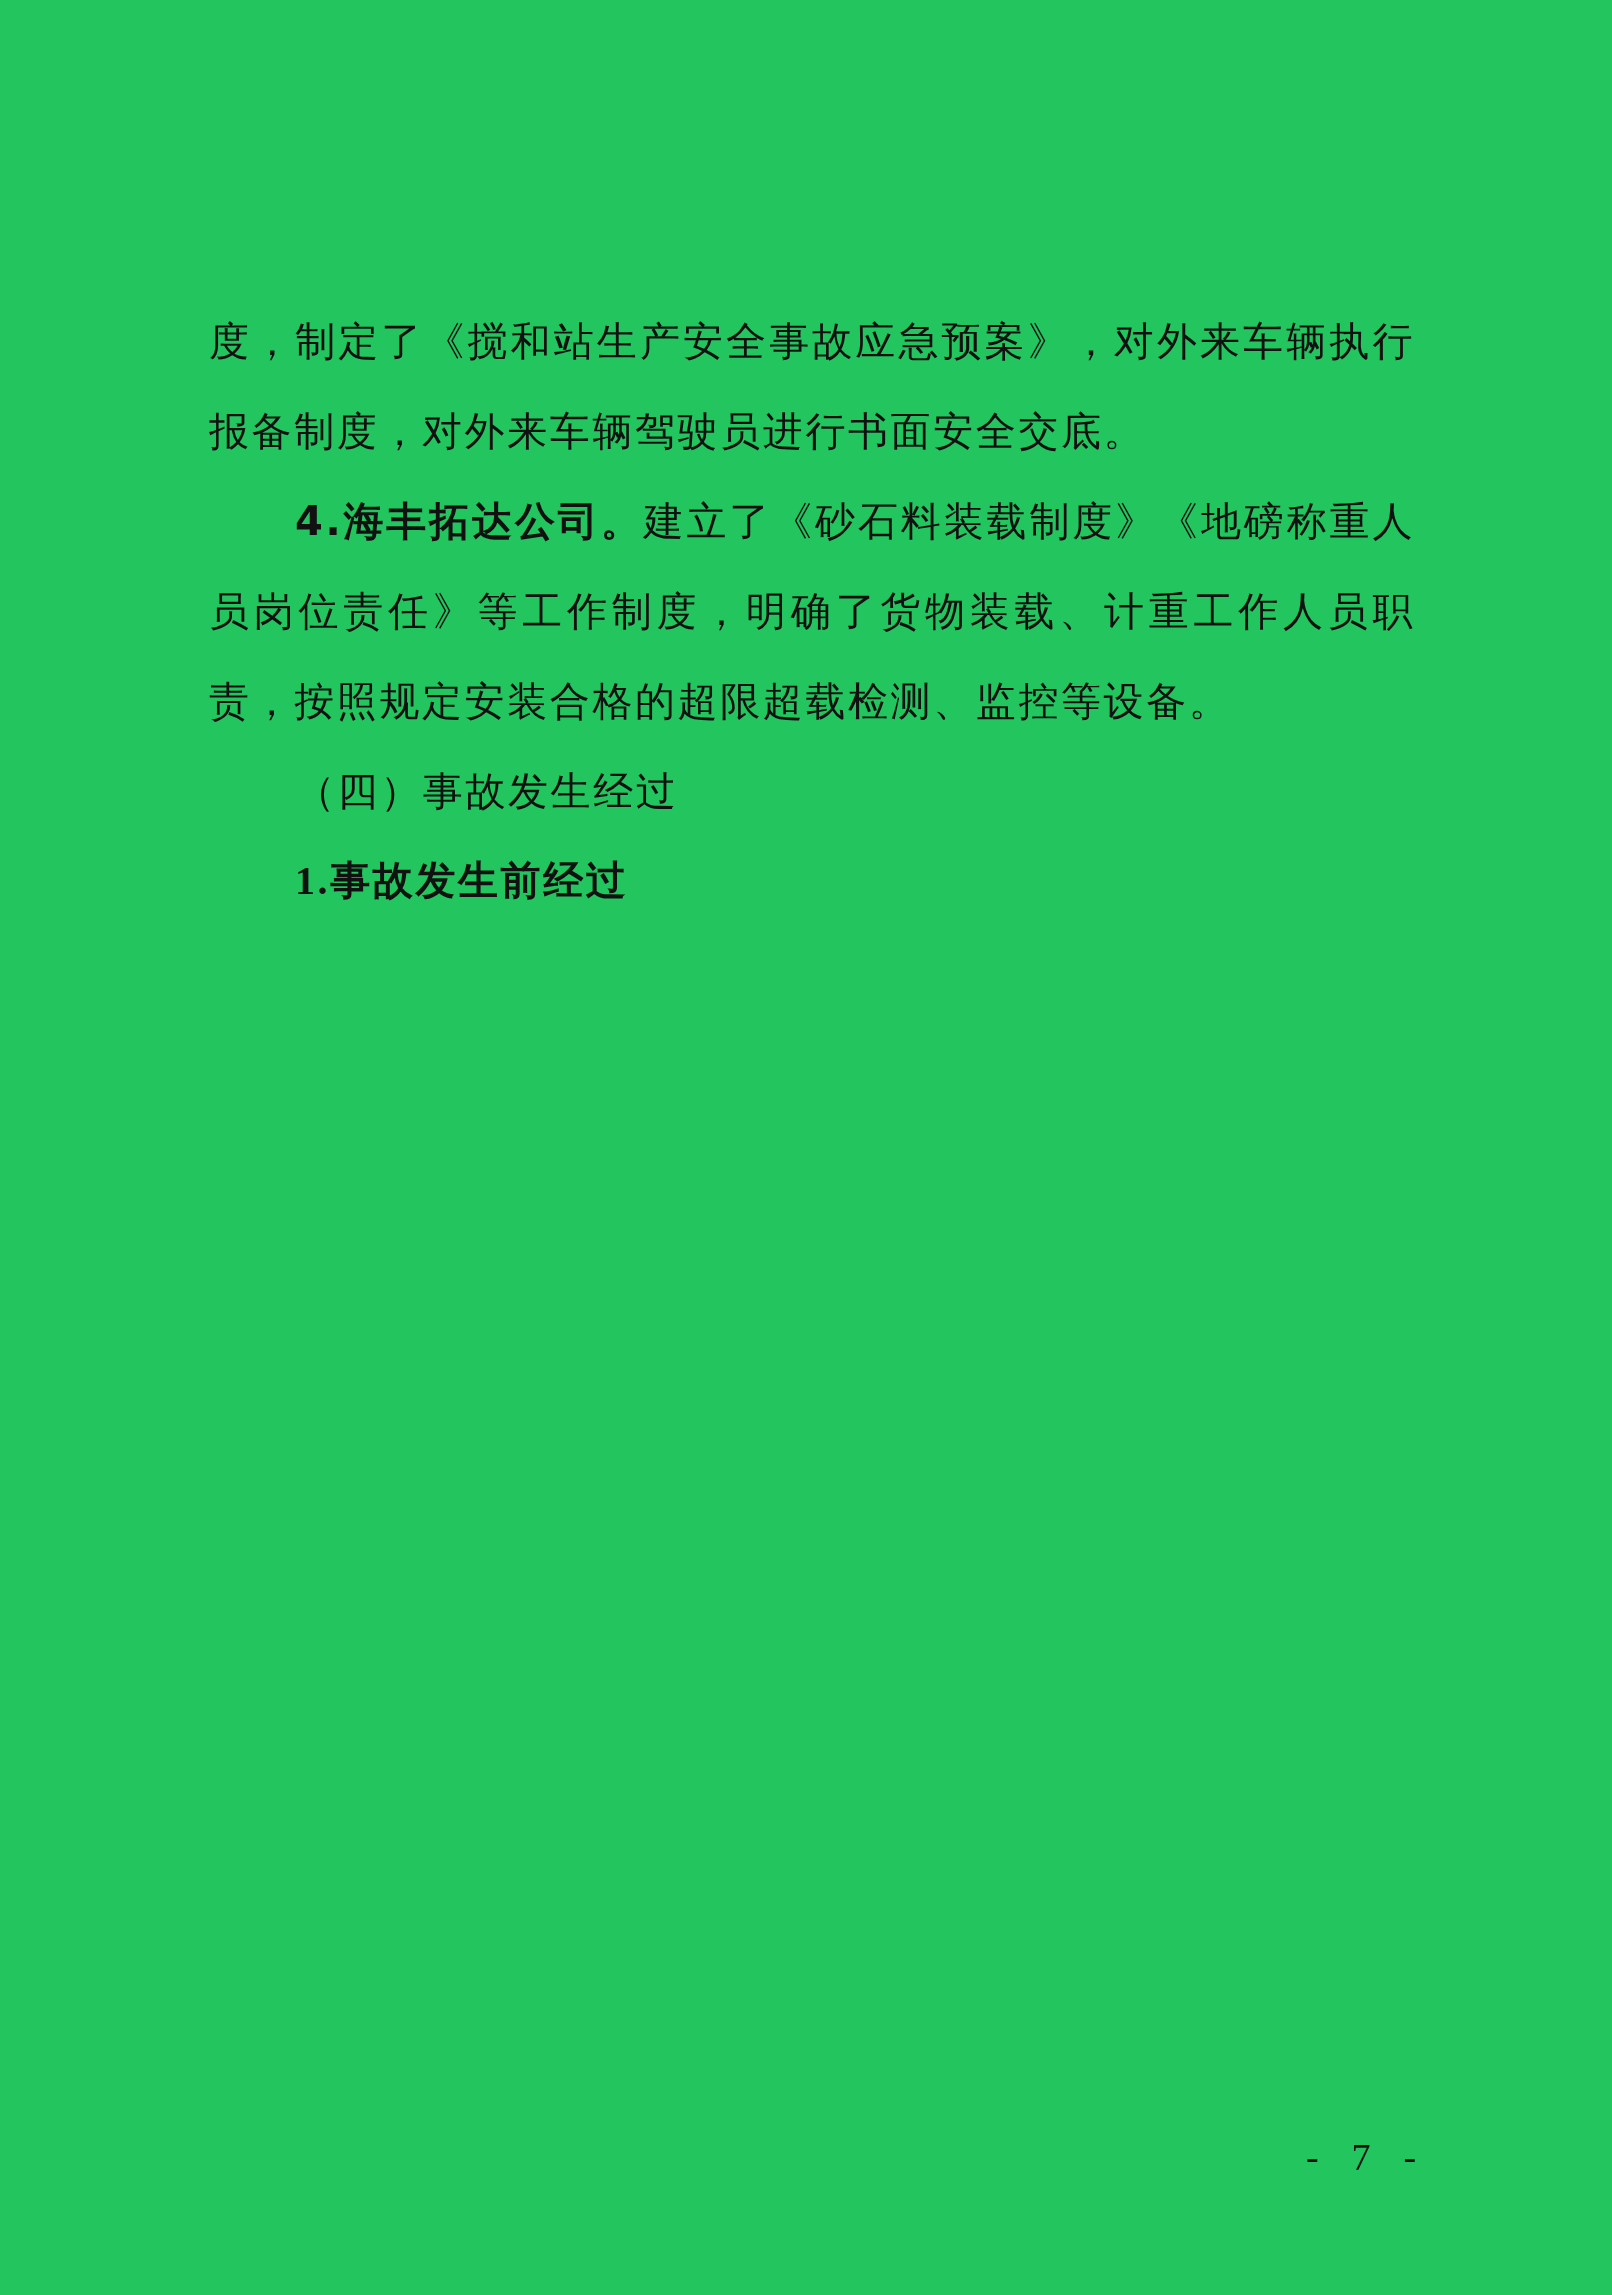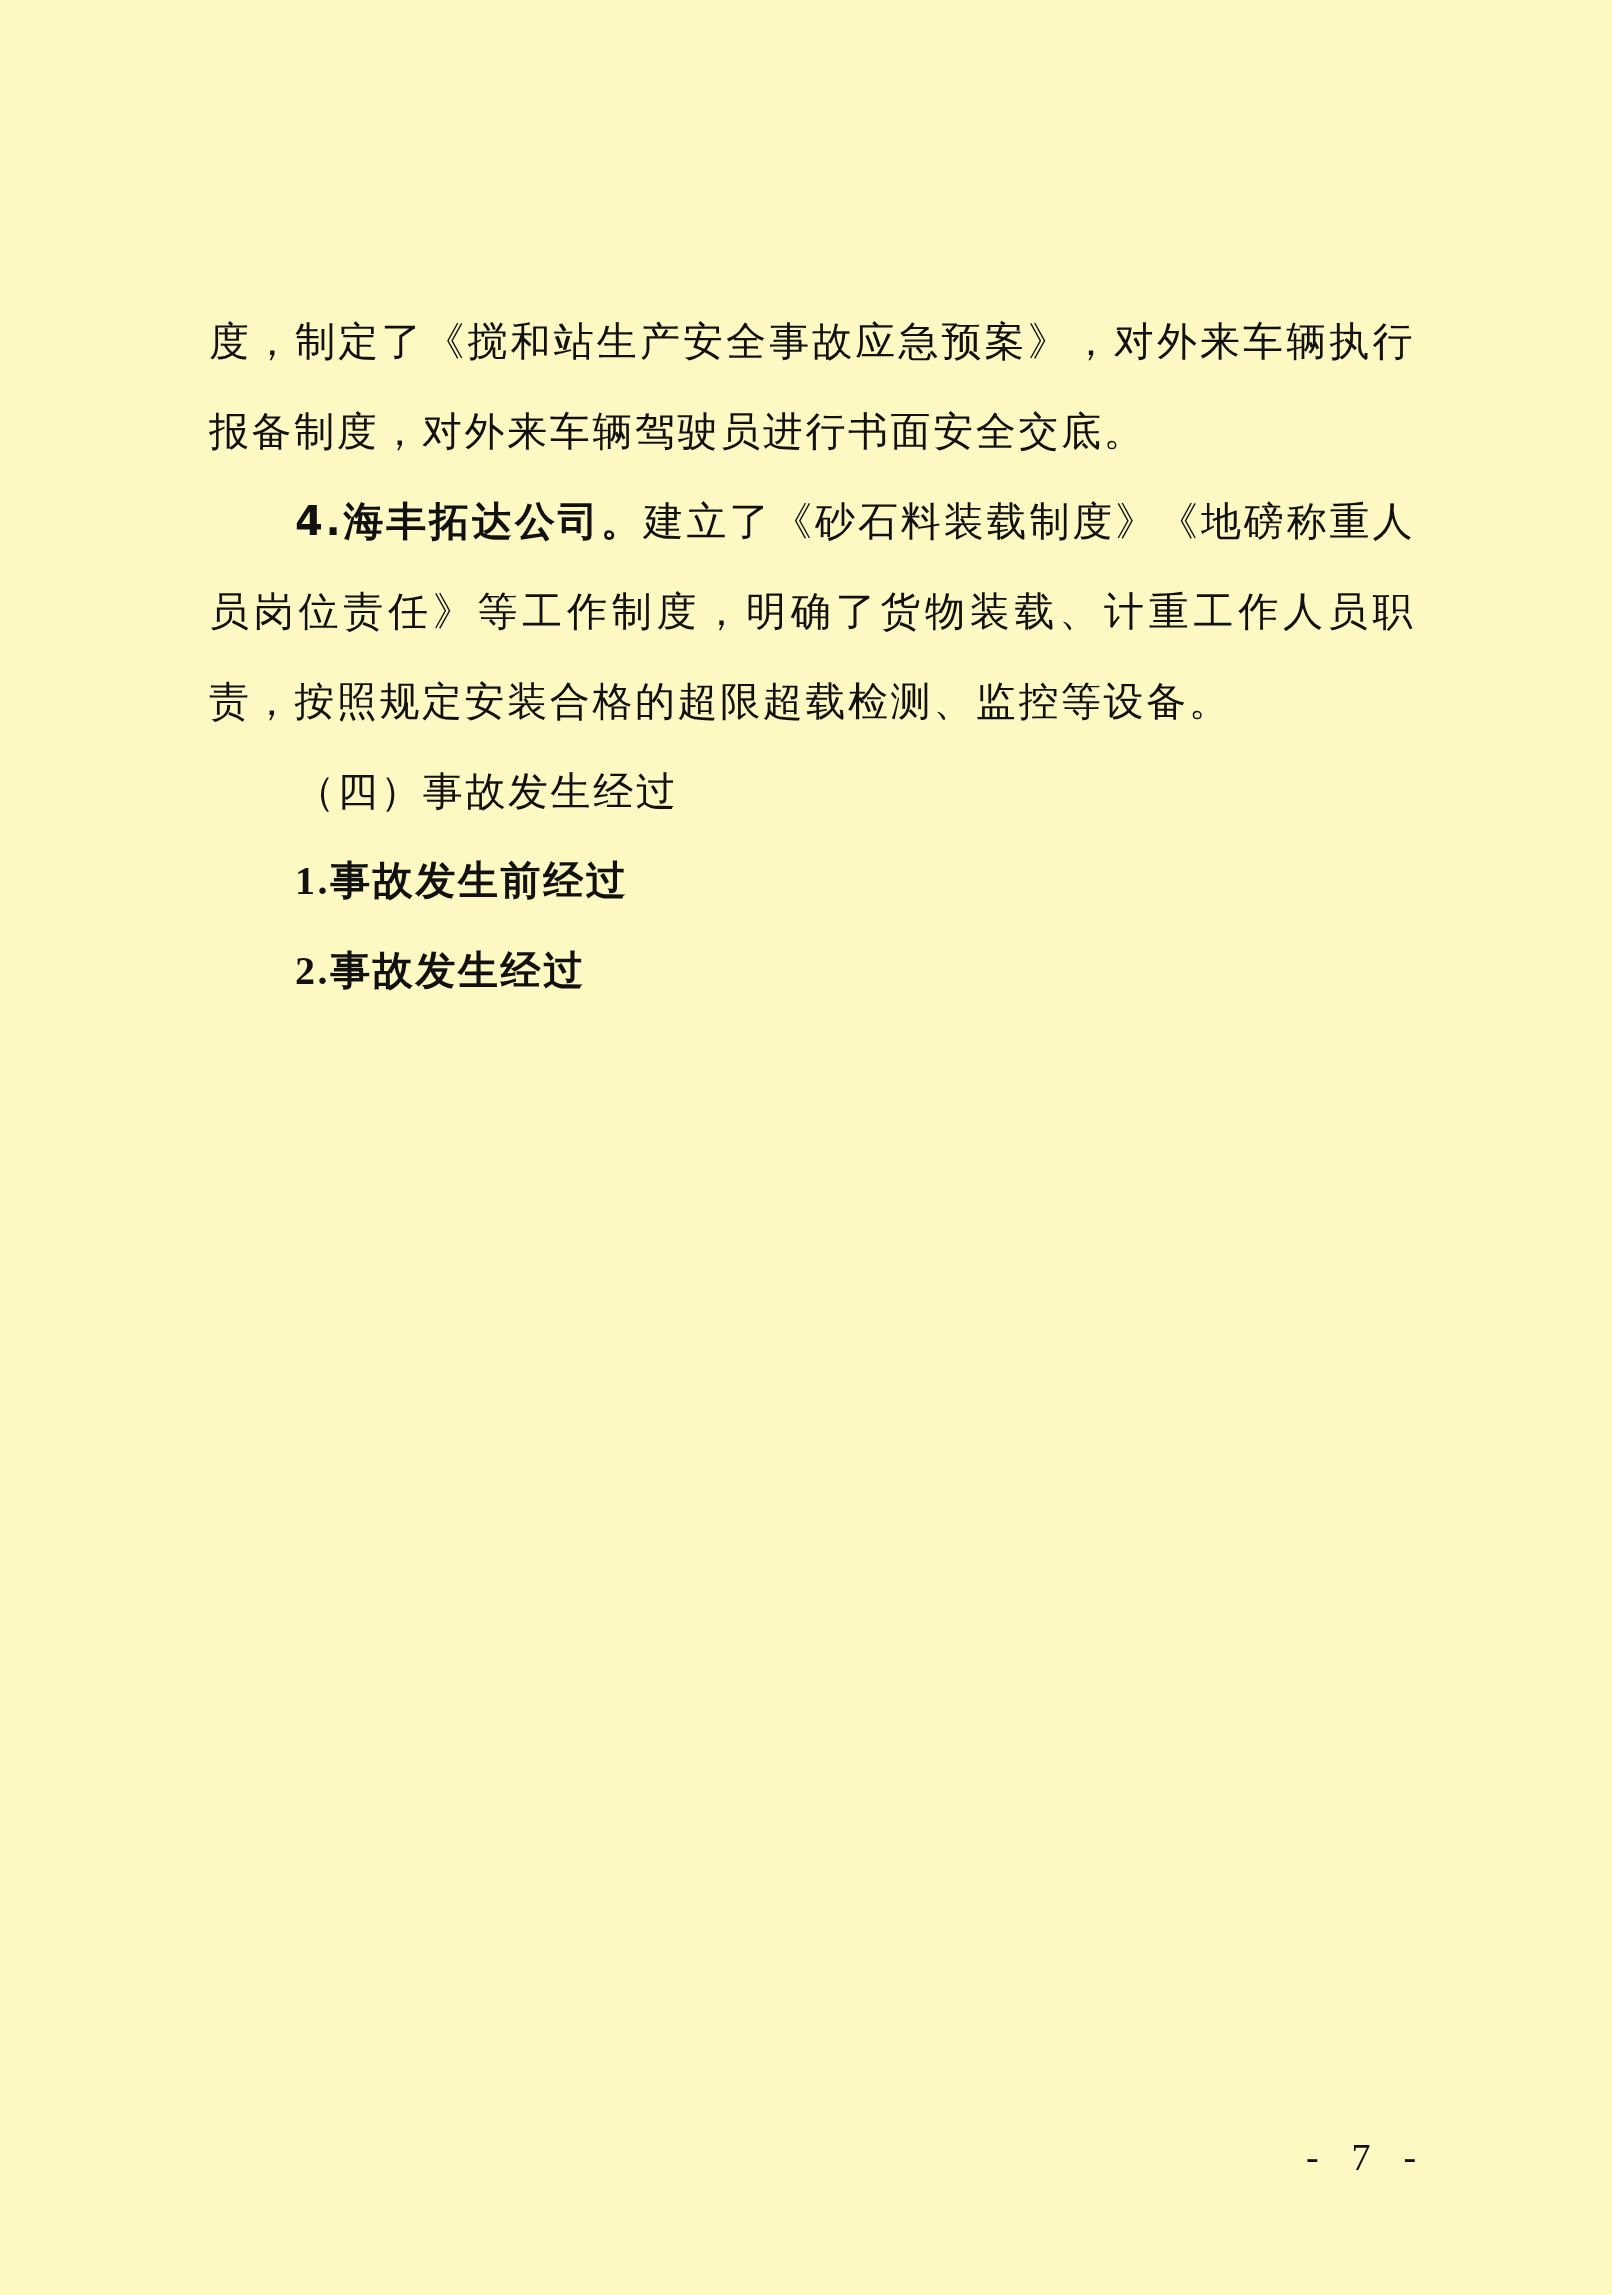--- a/index.html
+++ b/index.html
@@ -1,18 +1,18 @@
 <!DOCTYPE html>
 <html style="font-size:10.4px"><head>
 <meta charset="utf-8">
 <style>
   html, body { margin: 0; padding: 0; background: #ffffff; }
   body { width: 1612px; height: 2295px; position: relative; overflow: hidden; }
   .page {
-    position: absolute; left: 0; top: 0; width: 1612px; height: 2295px; background: #fef9c3;
+    position: absolute; left: 0; top: 0; width: 1612px; height: 2295px; background: #22c55e;
   }
   .text-block {
     position: absolute; left: 209px; top: 296px; width: 1206px;
     font-family: "DejaVu Serif", "Liberation Serif", serif;
     font-size: 40px; line-height: 90px; color: #111111;
     letter-spacing: 2.6px;
     text-align: justify; text-justify: inter-character;
   }
   .para { margin: 0; text-indent: 86px; text-align: justify; }
   .para.noindent { text-indent: 0; }
@@ -28,17 +28,16 @@
 </style>
 </head>
 <body>
 
 <div class="page">
   <div class="text-block">
     <p class="para noindent">度，制定了《搅和站生产安全事故应急预案》，对外来车辆执行报备制度，对外来车辆驾驶员进行书面安全交底。</p>
     <p class="para"><span class="bold">4.海丰拓达公司。</span><span>建立了《砂石料装载制度》《地磅称重人员岗位责任》等工作制度，明确了货物装载、计重工作人员职责，按照规定安装合格的超限超载检测、监控等设备。</span></p>
     <p class="heading sub">（四）事故发生经过</p>
     <p class="heading bold-h">1.事故发生前经过</p>
-    <p class="heading bold-h">2.事故发生经过</p>
   </div>
   <div class="page-number">- 7 -</div>
 </div>
 
 
 </body></html>

